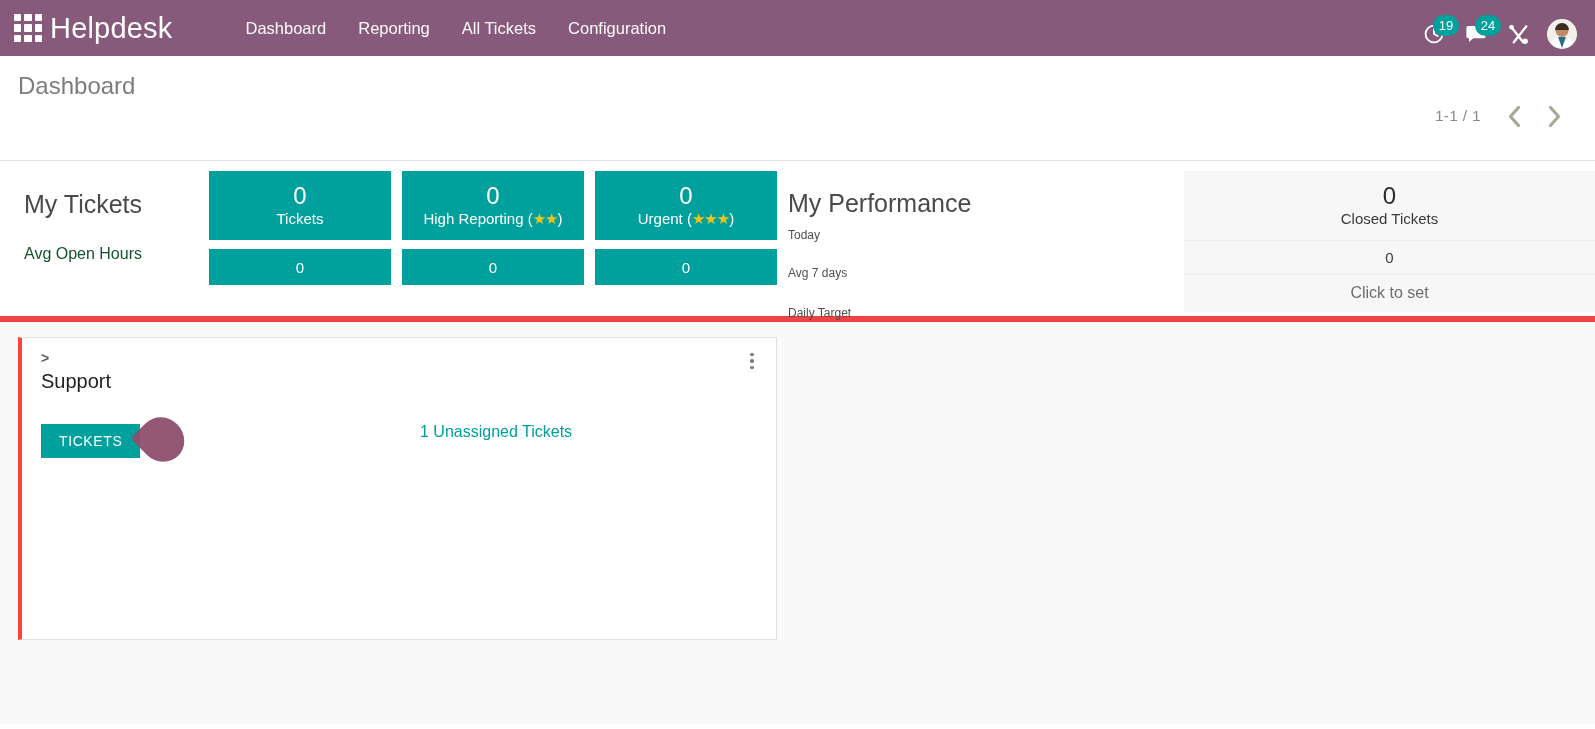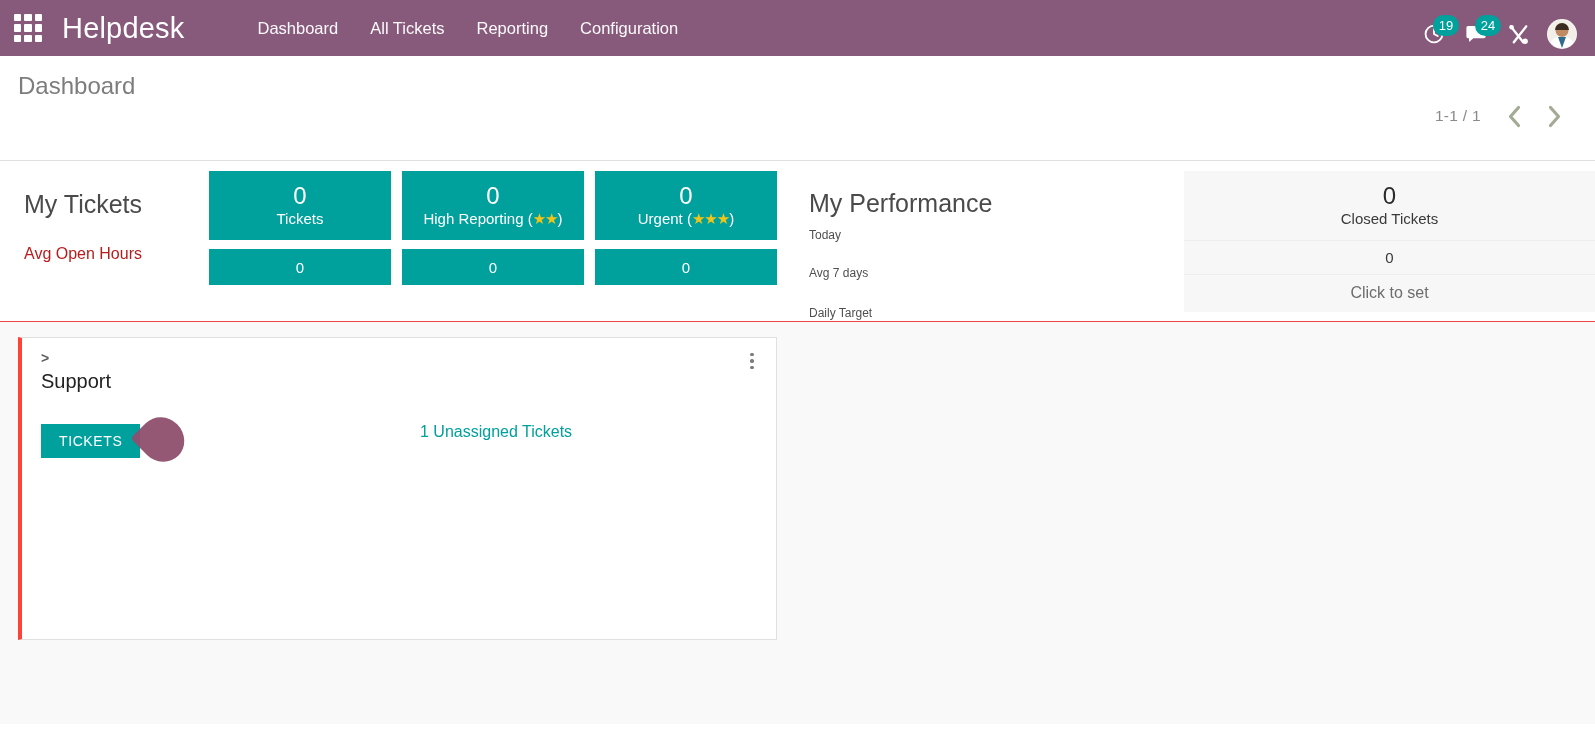--- a/index.html
+++ b/index.html
@@ -29,21 +29,21 @@
     grid-template-rows: repeat(3, 1fr);
     gap: 3px;
     cursor: pointer;
   }
   .apps-grid i {
     background: #ffffff;
     display: block;
     border-radius: 1px;
   }
   .brand {
-    margin-left: 20px;
+    margin-left: 8px;
     font-size: 29px;
     color: #ffffff;
     font-weight: 400;
     letter-spacing: .2px;
     cursor: pointer;
   }
   .menu {
     display: flex;
     align-items: center;
     margin-left: 57px;
@@ -172,40 +172,40 @@
     display: flex; align-items: center; justify-content: center;
     cursor: pointer;
     color: #a3ab94;
   }
   .pager-btn svg { display:block; }
 
   
   .stats-row {
     height: 161px;
     background: #ffffff;
-    border-bottom: 1px solid #ef4444;
+    border-bottom: 6px solid #ef4444;
     display: flex;
     position: relative;
   }
 
   .stat-left-labels {
     width: 209px;
     padding-left: 24px;
     padding-top: 26px;
     flex: none;
   }
   .section-title {
     font-size: 25px;
     color: #4a4a4a;
     font-weight: 400;
     line-height: 34px;
   }
   .row-label {
     font-size: 16px;
-    color: #b91c1c;
+    color: #14532d;
     margin-top: 23px;
     line-height: 20px;
   }
 
   .tiles {
     display: flex;
     gap: 11px;
     padding-top: 10px;
     flex: none;
   }
@@ -243,21 +243,21 @@
     align-items: center;
     justify-content: center;
     font-size: 15px;
     cursor: pointer;
     margin-top: 8px;
   }
   .stars { color: #F0C419; letter-spacing: -1px; }
 
   .perf-labels {
     width: 380px;
-    padding-left: 32px;
+    padding-left: 11px;
     padding-top: 25px;
     flex: none;
   }
   .perf-labels .section-title { font-size: 25px; }
   .perf-row {
     font-size: 12px;
     color: #4f4f4f;
     line-height: 20px;
   }
   .perf-row.r1 { margin-top: 5px; }
@@ -397,22 +397,22 @@
       <i></i>
     <i></i>
       <i></i>
       <i></i>
   </div>
 
   <div class="brand">Helpdesk</div>
 
   <div class="menu">
     <div class="menu-item">Dashboard</div>
+    <div class="menu-item">Reporting</div>
     <div class="menu-item">All Tickets</div>
-    <div class="menu-item">Reporting</div>
     <div class="menu-item">Configuration</div>
   </div>
 
   <div class="nav-right">
 
     <div class="nav-icon">
       <svg width="22" height="22" viewBox="0 0 24 24" aria-hidden="true">
         <circle cx="12" cy="12" r="9.2" fill="none" stroke="#ffffff" stroke-width="2"></circle>
         <path d="M12 6.6 V12 L16 14.2" fill="none" stroke="#ffffff" stroke-width="2" stroke-linecap="round"></path>
       </svg>

